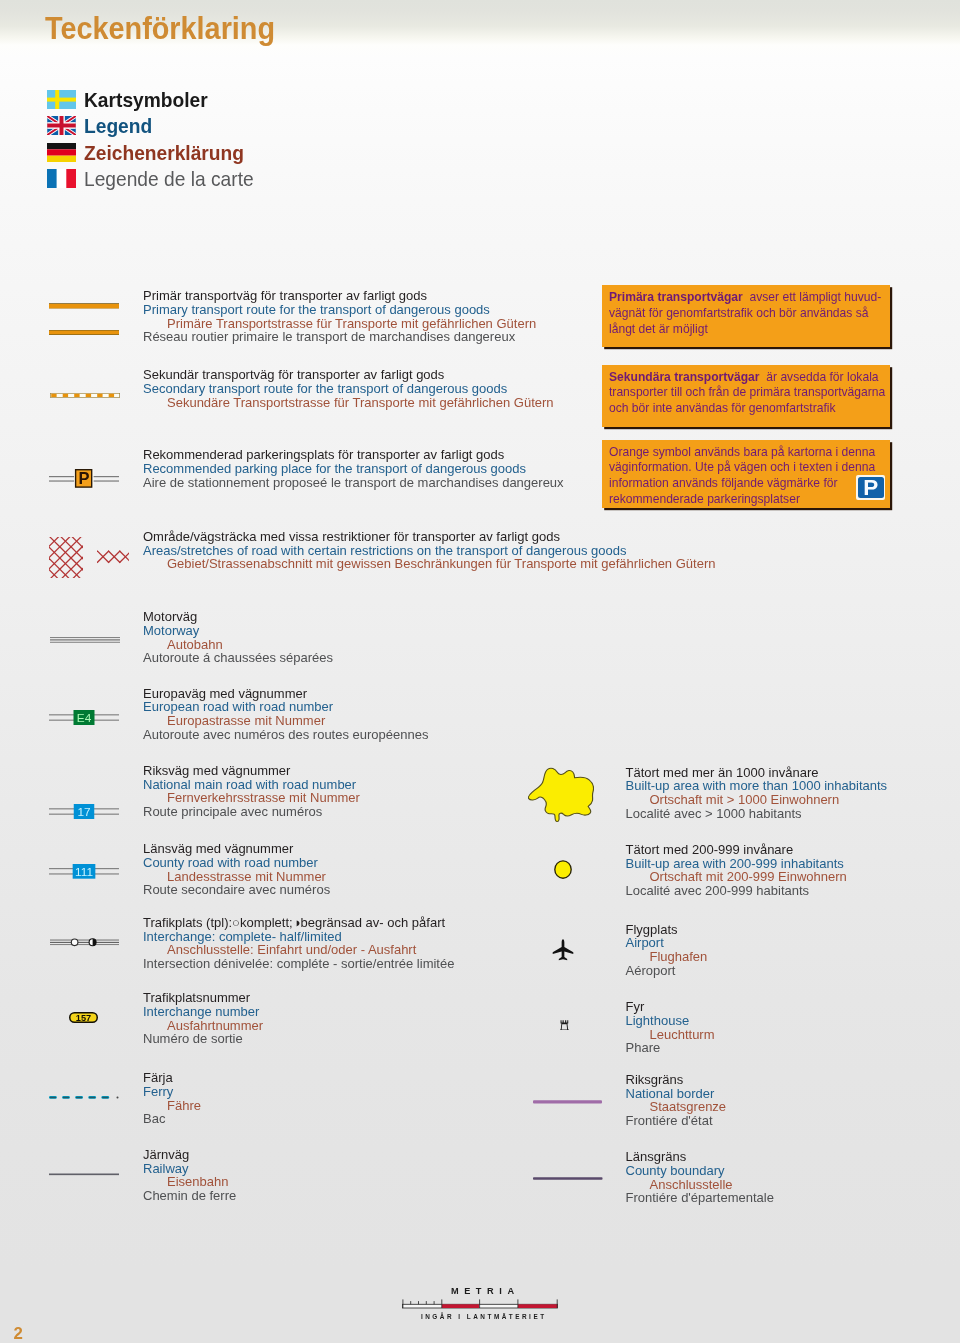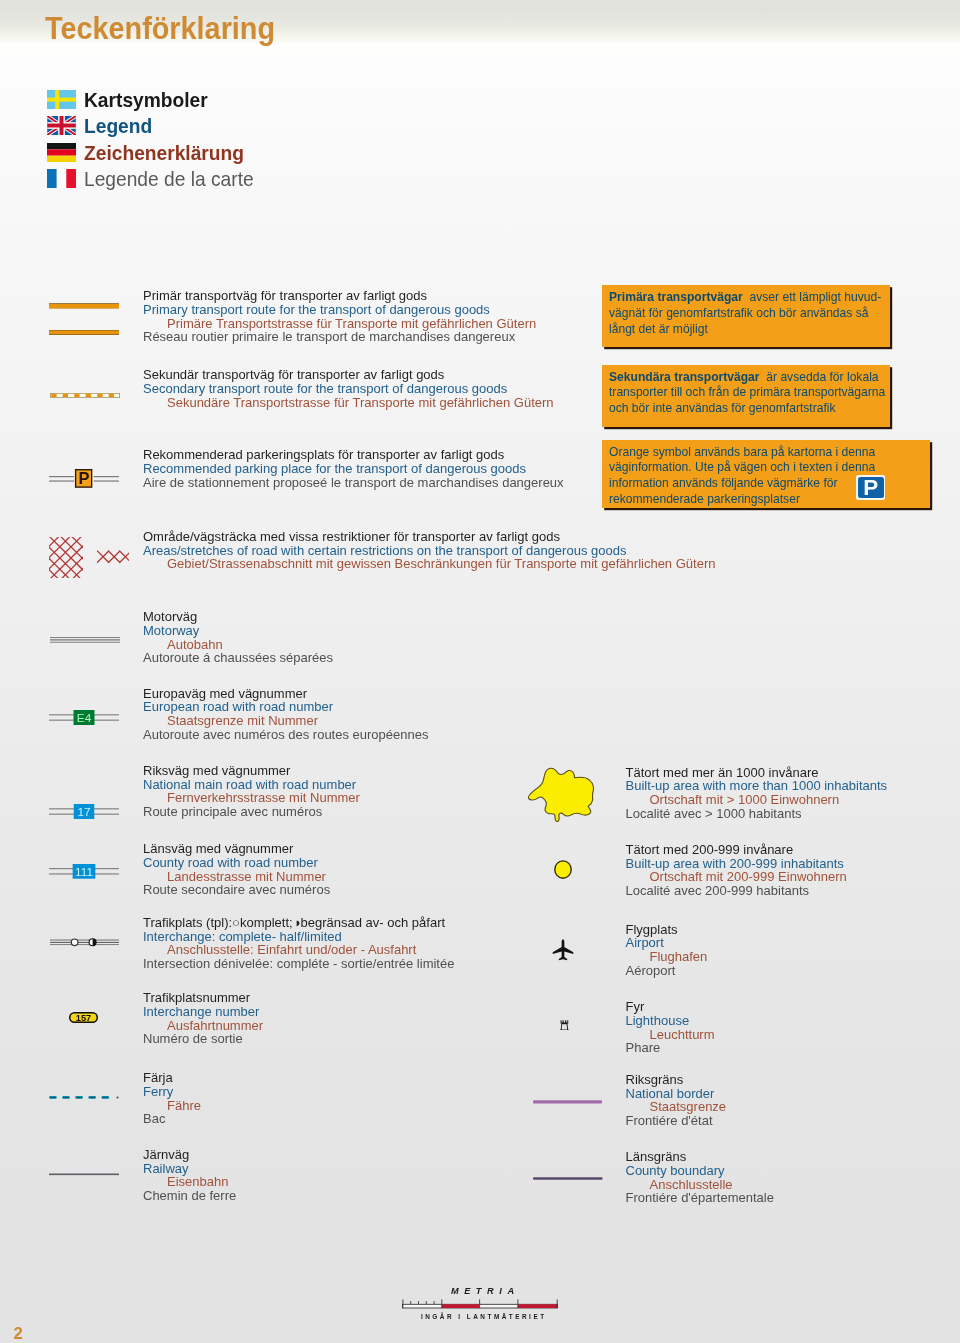--- a/index.html
+++ b/index.html
@@ -39,21 +39,21 @@
   .lines div{font-size:13px;line-height:13.75px;height:13.75px;white-space:nowrap;}
   .l-sv{color:#231f20;}
   .l-en{color:#23618f;}
   .l-de{color:#a1523a;margin-left:24px;}
   .l-fr{color:#4f5052;}
 
   
   .callout{position:absolute;background:#f49f18;
            box-shadow:2.2px 2.2px 0 0 #2b1608;}
   .callout .ctext{position:absolute;left:7px;top:5.1px;font-size:12.1px;line-height:15.6px;
-                  color:#0c4a6e;white-space:nowrap;}
+                  color:#701a75;white-space:nowrap;}
   .callout b{font-weight:bold;}
 
   
   .sym{position:absolute;}
   .sym svg{display:block;}
 </style>
 </head>
 <body>
 
 <div id="page">
@@ -123,21 +123,21 @@
       </div>
       <div class="lines" style="left: 143px; top: 610px;">
         <div class="l-sv">Motorväg</div>
         <div class="l-en">Motorway</div>
         <div class="l-de">Autobahn</div>
         <div class="l-fr">Autoroute á chaussées séparées</div>
       </div>
       <div class="lines" style="left: 143px; top: 686.5px;">
         <div class="l-sv">Europaväg med vägnummer</div>
         <div class="l-en">European road with road number</div>
-        <div class="l-de">Staatsgrenze mit Nummer</div>
+        <div class="l-de">Europastrasse mit Nummer</div>
         <div class="l-fr">Autoroute avec numéros des routes européennes</div>
       </div>
       <div class="lines" style="left: 143px; top: 763.8px;">
         <div class="l-sv">Riksväg med vägnummer</div>
         <div class="l-en">National main road with road number</div>
         <div class="l-de">Fernverkehrsstrasse mit Nummer</div>
         <div class="l-fr">Route principale avec numéros</div>
       </div>
       <div class="lines" style="left: 143px; top: 842.2px;">
         <div class="l-sv">Länsväg med vägnummer</div>
@@ -218,35 +218,35 @@
           <div>långt det är möjligt</div>
         </div>
       </div>
       <div class="callout" style="left: 602px; top: 364.7px; width: 288px; height: 62px;">
         <div class="ctext">
           <div><b>Sekundära transportvägar</b>&nbsp; är avsedda för lokala</div>
           <div>transporter till och från de primära transportvägarna</div>
           <div>och bör inte användas för genomfartstrafik</div>
         </div>
       </div>
-      <div class="callout" style="left: 602px; top: 439.8px; width: 328px; height: 68px;">
+      <div class="callout" style="left: 602px; top: 439.8px; width: 288px; height: 68px;">
         <div class="ctext">
           <div>Orange symbol används bara på kartorna i denna</div>
           <div>väginformation. Ute på vägen och i texten i denna</div>
           <div>information används följande vägmärke för</div>
           <div>rekommenderade parkeringsplatser</div>
         </div>
         <div style="position: absolute; left: 254.3px; top: 34.8px; width: 29.1px; height: 25px; background: rgb(250, 247, 238); border-radius: 2px;">
           <div style="position:absolute;left:1.7px;top:2.1px;width:25.6px;height:21.4px;background:#1161a9;border-radius:2.5px;color:#f7fbff;font-size:22.5px;font-weight:bold;text-align:center;line-height:21.8px;font-family:'Liberation Sans',sans-serif;">P</div>
         </div>
       </div>
     </div>
 
   <div id="footer" style="position: absolute; left: 395px; top: 1286px; width: 175px; height: 40px;">
-      <div style="position:absolute;left:0;top:0;width:175px;text-align:center;font-size:9.2px;font-weight:bold;letter-spacing:5.6px;text-indent:5.6px;color:#1d1d1d;line-height:10px;font-style:italic;">METRIA</div>
+      <div style="position:absolute;left:0;top:0;width:175px;text-align:center;font-size:9.2px;font-weight:bold;letter-spacing:5.6px;text-indent:5.6px;color:#1d1d1d;line-height:10px;">METRIA</div>
       <svg style="position:absolute;left:7px;top:12.5px;" width="158" height="11" viewBox="0 0 158 11">
         <rect x="0.5" y="5.3" width="155" height="3.7" fill="#f7f7f7" stroke="#2e2e2e" stroke-width="0.85"></rect>
         <rect x="39.8" y="5.3" width="37.3" height="3.7" fill="#c31632"></rect>
         <rect x="115.9" y="5.3" width="39.6" height="3.7" fill="#c31632"></rect>
         <g stroke="#2e2e2e" stroke-width="0.85">
           <line x1="0.9" y1="0.4" x2="0.9" y2="9"></line>
           <line x1="8.7" y1="2.1" x2="8.7" y2="5.3"></line>
           <line x1="16.5" y1="2.1" x2="16.5" y2="5.3"></line>
           <line x1="24.3" y1="2.1" x2="24.3" y2="5.3"></line>
           <line x1="32.1" y1="2.1" x2="32.1" y2="5.3"></line>

